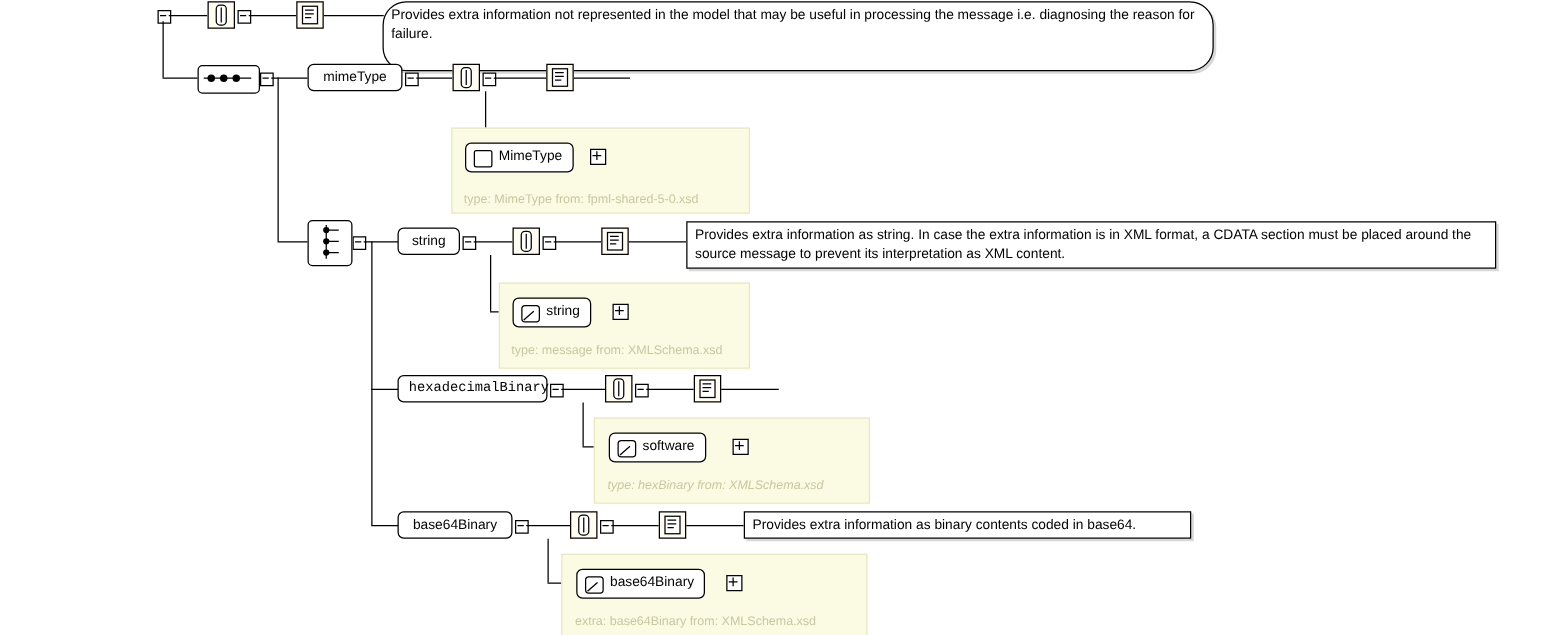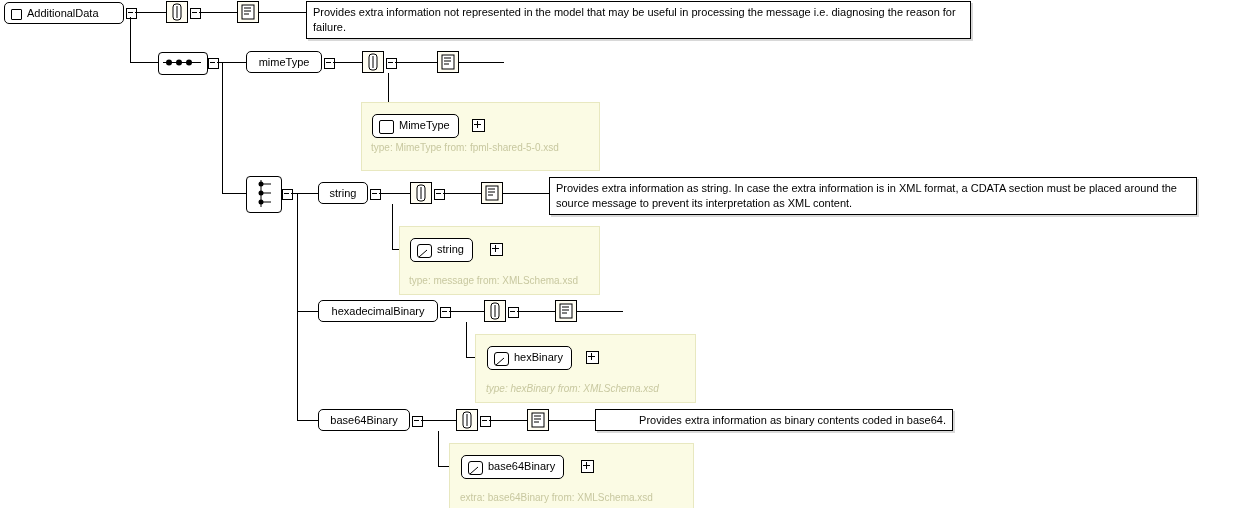--- a/index.html
+++ b/index.html
@@ -98,24 +98,20 @@
   .compositor{
     position:absolute;border:1px solid #000;background:#fff;
     border-radius:4px;
   }
 </style>
 </head>
 <body>
 
 <div id="canvas">
 
-  <div class="node elembox withicon" style="left:4px;top:2px;width:120px;">
-    <span class="sq"></span>
-    <span>AdditionalData</span>
-  </div>
 
   <div class="tog" style="left:126px;top:8px;"></div>
 
   <div class="hline" style="left:135px;top:12px;width:31px;"></div>
 
   <div class="node iconbox" style="left:166px;top:1px;">
     <svg width="20" height="20" viewBox="0 0 20 20">
       <rect x="6" y="2" width="8" height="16" rx="3" fill="#ffffff" stroke="#000" stroke-width="1"></rect>
       <line x1="10" y1="4" x2="10" y2="16" stroke="#000" stroke-width="1"></line>
     </svg>
@@ -126,21 +122,21 @@
   <div class="node iconbox" style="left:237px;top:1px;">
     <svg width="20" height="20" viewBox="0 0 20 20">
       <rect x="4" y="3" width="12" height="14" fill="#ffffff" stroke="#000" stroke-width="1"></rect>
       <line x1="6" y1="6" x2="13" y2="6" stroke="#000"></line>
       <line x1="6" y1="9" x2="13" y2="9" stroke="#000"></line>
       <line x1="6" y1="12" x2="11" y2="12" stroke="#000"></line>
     </svg>
   </div>
   <div class="hline" style="left:259px;top:12px;width:48px;"></div>
 
-  <div class="docbox" style="left:306px;top:1px;width:665px;height:38px;">Provides extra information not represented in the model that may be useful in processing the message i.e. diagnosing the reason for failure.</div>
+  <div class="docbox" style="left:306px;top:1px;width:665px;height:56px;border-radius:19px;">Provides extra information not represented in the model that may be useful in processing the message i.e. diagnosing the reason for failure.</div>
 
   <div class="vline" style="left:130px;top:17px;height:45px;"></div>
   <div class="hline" style="left:130px;top:62px;width:28px;"></div>
 
   <div class="compositor" style="left:158px;top:52px;width:48px;height:21px;">
     <svg width="46" height="19" viewBox="0 0 46 19">
       <line x1="4" y1="9.5" x2="42" y2="9.5" stroke="#000" stroke-width="1"></line>
       <circle cx="10" cy="9.5" r="3" fill="#000"></circle>
       <circle cx="20" cy="9.5" r="3" fill="#000"></circle>
       <circle cx="30" cy="9.5" r="3" fill="#000"></circle>
@@ -180,21 +176,21 @@
 
   <div class="vline" style="left:388px;top:73px;height:52px;"></div>
   <div class="hline" style="left:388px;top:125px;width:-0px;"></div>
 
   <div class="node typepanel" style="left:361px;top:102px;width:239px;height:69px;"></div>
   <div class="typebox" style="left:372px;top:114px;">
     <span class="ic"></span>
     <span>MimeType</span>
   </div>
   <div class="plusbox" style="left:472px;top:119px;"></div>
-  <div class="typelabel" style="left:371px;top:142px;">type: MimeType from: fpml-shared-5-0.xsd</div>
+  <div class="typelabel" style="left:371px;top:154px;">type: MimeType from: fpml-shared-5-0.xsd</div>
 
   <div class="compositor" style="left:246px;top:176px;width:34px;height:35px;">
     <svg width="32" height="33" viewBox="0 0 32 33">
       <line x1="14" y1="3" x2="14" y2="30" stroke="#000" stroke-width="1"></line>
       <line x1="14" y1="7" x2="24" y2="7" stroke="#000" stroke-width="1"></line>
       <line x1="14" y1="16" x2="24" y2="16" stroke="#000" stroke-width="1"></line>
       <line x1="14" y1="25" x2="24" y2="25" stroke="#000" stroke-width="1"></line>
       <circle cx="14" cy="7" r="2.5" fill="#000"></circle>
       <circle cx="14" cy="16" r="2.5" fill="#000"></circle>
       <circle cx="14" cy="25" r="2.5" fill="#000"></circle>
@@ -242,21 +238,21 @@
     <span class="ic rnd">
       <svg width="11" height="10" viewBox="0 0 11 10">
           <line x1="1" y1="8" x2="9" y2="1" stroke="#000"></line>
         </svg>
     </span>
     <span>string</span>
   </div>
   <div class="plusbox" style="left:490px;top:243px;"></div>
   <div class="typelabel" style="left:409px;top:275px;">type: message from: XMLSchema.xsd</div>
 
-  <div class="node elembox" style="left:318px;top:300px;width:120px;">
+  <div class="node elembox" style="left:318px;top:300px;width:120px;font-family:Liberation Mono, monospace;">
     <span>hexadecimalBinary</span>
   </div>
   <div class="tog" style="left:440px;top:307px;"></div>
   <div class="hline" style="left:449px;top:311px;width:35px;"></div>
 
   <div class="node iconbox" style="left:484px;top:300px;">
     <svg width="20" height="20" viewBox="0 0 20 20">
       <rect x="6" y="2" width="8" height="16" rx="3" fill="#ffffff" stroke="#000" stroke-width="1"></rect>
       <line x1="10" y1="4" x2="10" y2="16" stroke="#000" stroke-width="1"></line>
     </svg>
@@ -278,21 +274,21 @@
   <div class="vline" style="left:466px;top:322px;height:35px;"></div>
   <div class="hline" style="left:466px;top:357px;width:18px;"></div>
 
   <div class="node typepanel" style="left:475px;top:334px;width:221px;height:69px;"></div>
   <div class="typebox" style="left:487px;top:346px;">
     <span class="ic rnd">
       <svg width="11" height="10" viewBox="0 0 11 10">
           <line x1="1" y1="8" x2="9" y2="1" stroke="#000"></line>
         </svg>
     </span>
-    <span>hexBinary</span>
+    <span>software</span>
   </div>
   <div class="plusbox" style="left:586px;top:351px;"></div>
   <div class="typelabel" style="left:486px;top:383px;font-style:italic;">type: hexBinary from: XMLSchema.xsd</div>
 
   <div class="node elembox" style="left:318px;top:409px;width:92px;">
     <span>base64Binary</span>
   </div>
   <div class="tog" style="left:412px;top:416px;"></div>
   <div class="hline" style="left:421px;top:420px;width:35px;"></div>
 
@@ -308,21 +304,21 @@
   <div class="node iconbox" style="left:527px;top:409px;">
     <svg width="20" height="20" viewBox="0 0 20 20">
       <rect x="4" y="3" width="12" height="14" fill="#ffffff" stroke="#000" stroke-width="1"></rect>
       <line x1="6" y1="6" x2="13" y2="6" stroke="#000"></line>
       <line x1="6" y1="9" x2="13" y2="9" stroke="#000"></line>
       <line x1="6" y1="12" x2="11" y2="12" stroke="#000"></line>
     </svg>
   </div>
   <div class="hline" style="left:549px;top:420px;width:46px;"></div>
 
-  <div class="docbox" style="left:595px;top:409px;width:358px;height:22px;text-align:right;">Provides extra information as binary contents coded in base64.</div>
+  <div class="docbox" style="left:595px;top:409px;width:358px;height:22px;">Provides extra information as binary contents coded in base64.</div>
 
   <div class="vline" style="left:438px;top:431px;height:35px;"></div>
   <div class="hline" style="left:438px;top:466px;width:18px;"></div>
 
   <div class="node typepanel" style="left:449px;top:443px;width:245px;height:69px;"></div>
   <div class="typebox" style="left:461px;top:455px;">
     <span class="ic rnd">
       <svg width="11" height="10" viewBox="0 0 11 10">
           <line x1="1" y1="8" x2="9" y2="1" stroke="#000"></line>
         </svg>

